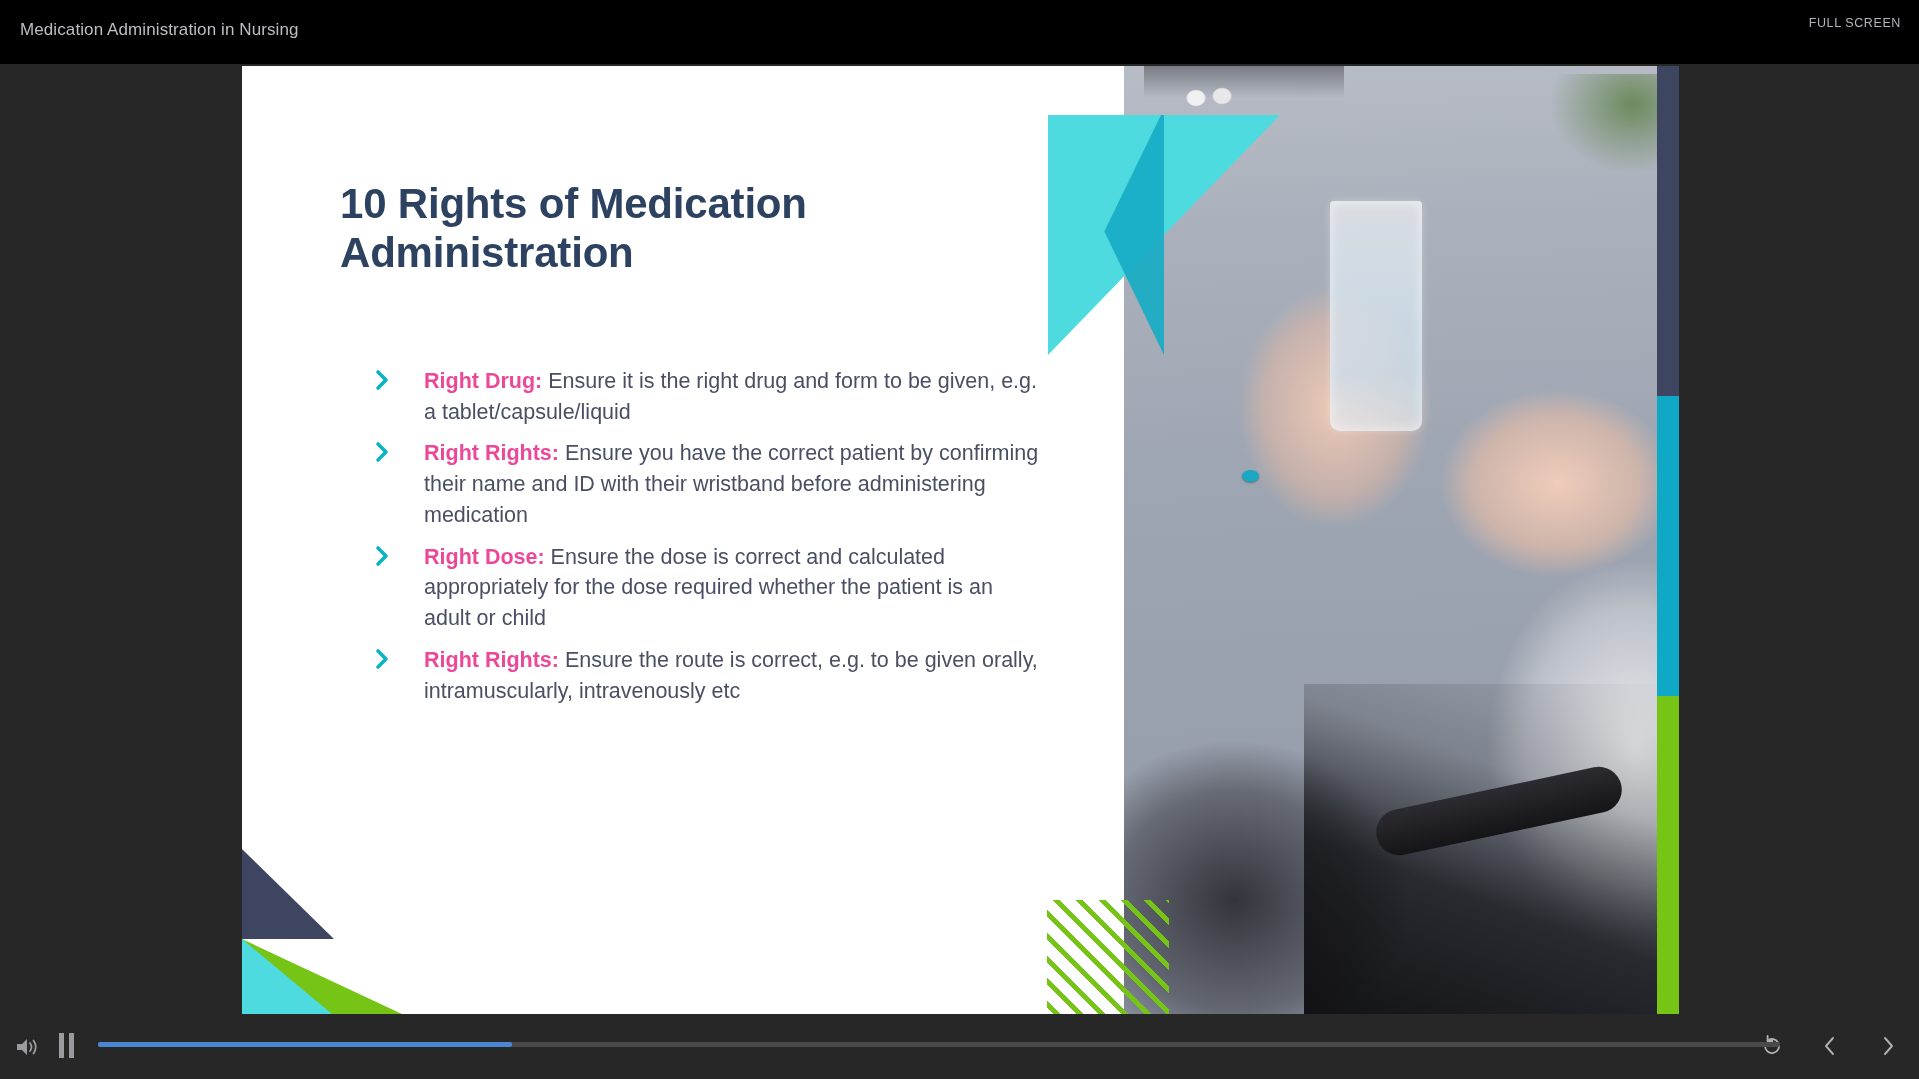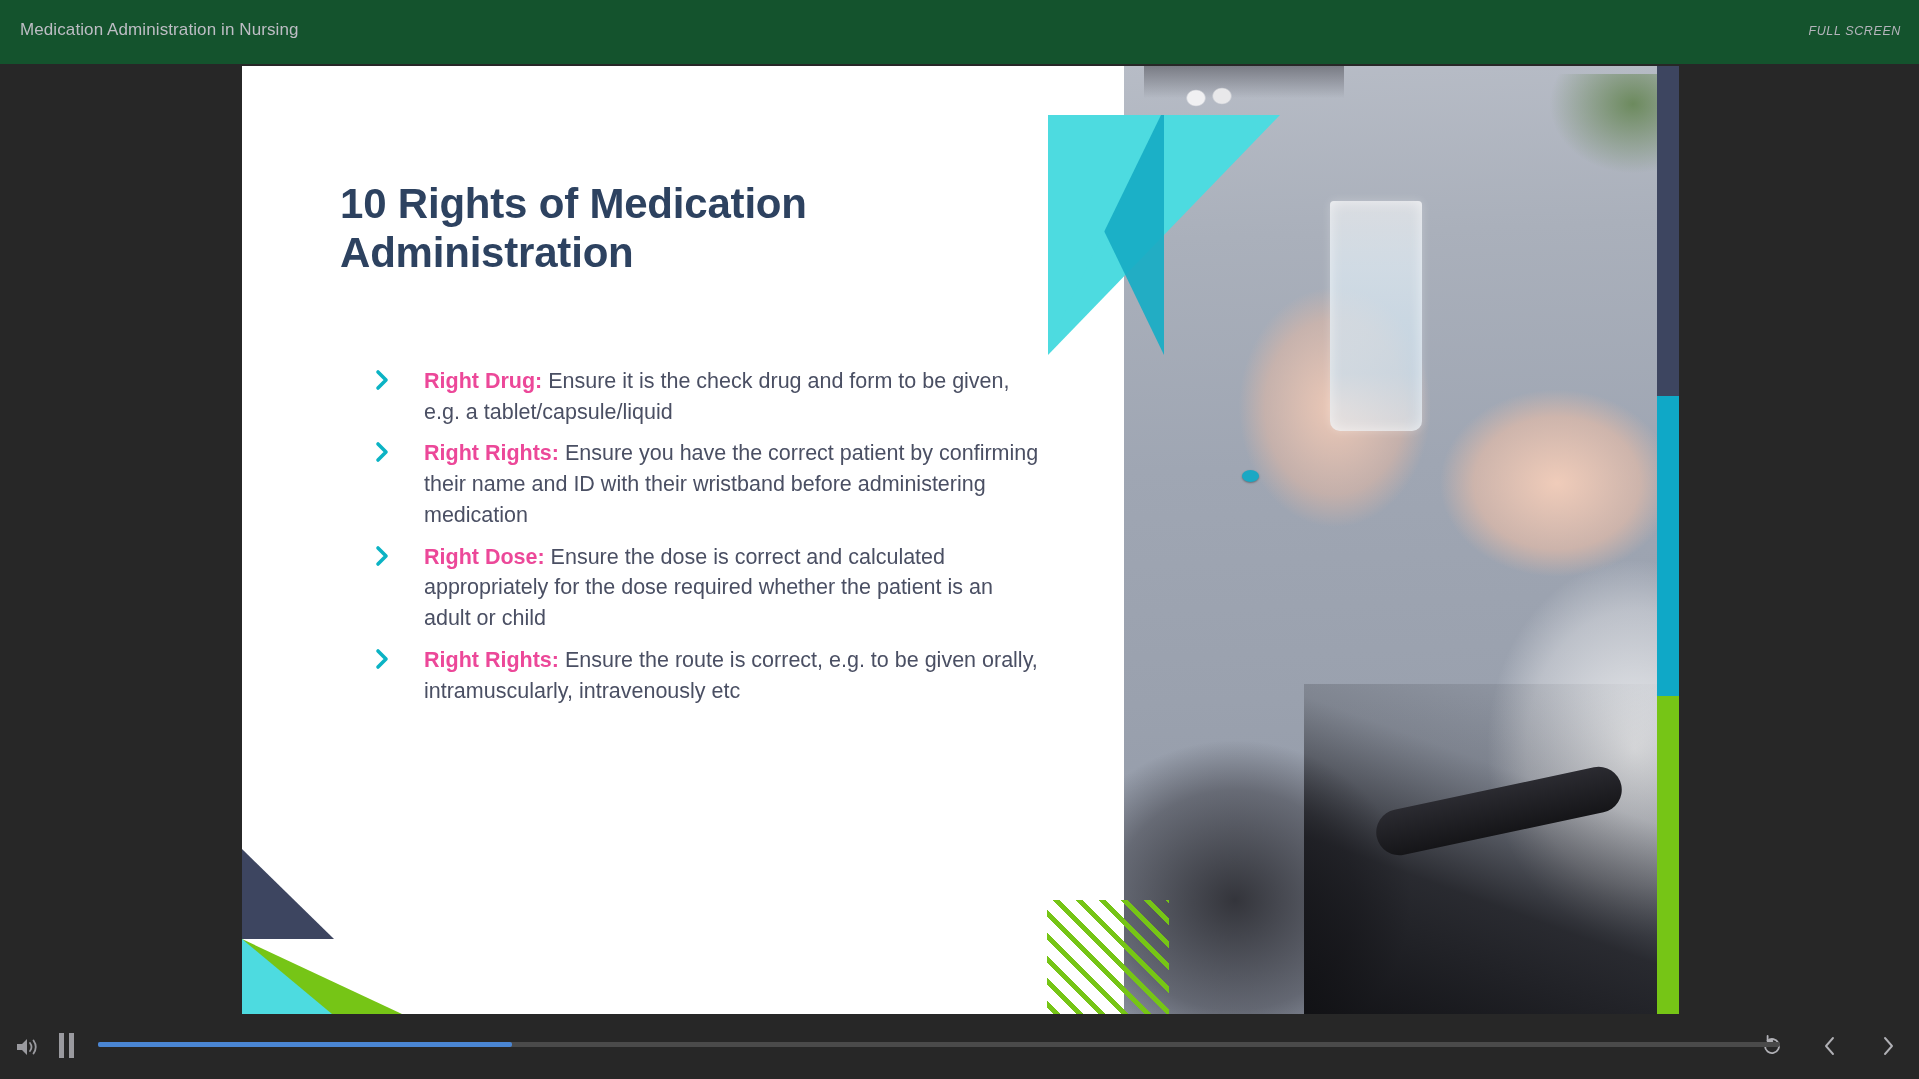--- a/index.html
+++ b/index.html
@@ -18,41 +18,40 @@
     height: 1079px;
     background: #272727;
   }
 
   
   .topbar {
     position: absolute;
     top: 0; left: 0;
     width: 1919px;
     height: 64px;
-    background: #14532d;
+    background: #000000;
   }
   .topbar-title {
     position: absolute;
     left: 20px;
     top: 20px;
     font-size: 17px;
     color: #bdbdc4;
     letter-spacing: .1px;
     white-space: nowrap;
   }
   .topbar-fullscreen {
     position: absolute;
     right: 18px;
-    top: 24px;
+    top: 16px;
     font-size: 12.5px;
     letter-spacing: .6px;
     color: #b4b4bb;
     white-space: nowrap;
     cursor: pointer;
-    font-style: italic;
   }
 
   
   .stage {
     position: absolute;
     left: 242px;
     top: 66px;
     width: 1437px;
     height: 948px;
     background: #ffffff;
@@ -311,21 +310,21 @@
       <div class="slide-title">10 Rights of Medication Administration</div>
 
       <div class="bullets">
 
         <div class="bullet">
           <span class="chev">
             <svg width="16" height="22" viewBox="0 0 16 22">
               <path d="M3 3 L11 11 L3 19" fill="none" stroke="#0bb3c4" stroke-width="3.6" stroke-linecap="round" stroke-linejoin="round"></path>
             </svg>
           </span>
-          <b>Right Drug:</b><span> Ensure it is the check drug and form to be given, e.g. a tablet/capsule/liquid</span>
+          <b>Right Drug:</b><span> Ensure it is the right drug and form to be given, e.g. a tablet/capsule/liquid</span>
         </div>
 
         <div class="bullet">
           <span class="chev">
             <svg width="16" height="22" viewBox="0 0 16 22">
               <path d="M3 3 L11 11 L3 19" fill="none" stroke="#0bb3c4" stroke-width="3.6" stroke-linecap="round" stroke-linejoin="round"></path>
             </svg>
           </span>
           <b>Right Rights:</b><span> Ensure you have the correct patient by confirming their name and ID with their wristband before administering medication</span>
         </div>

